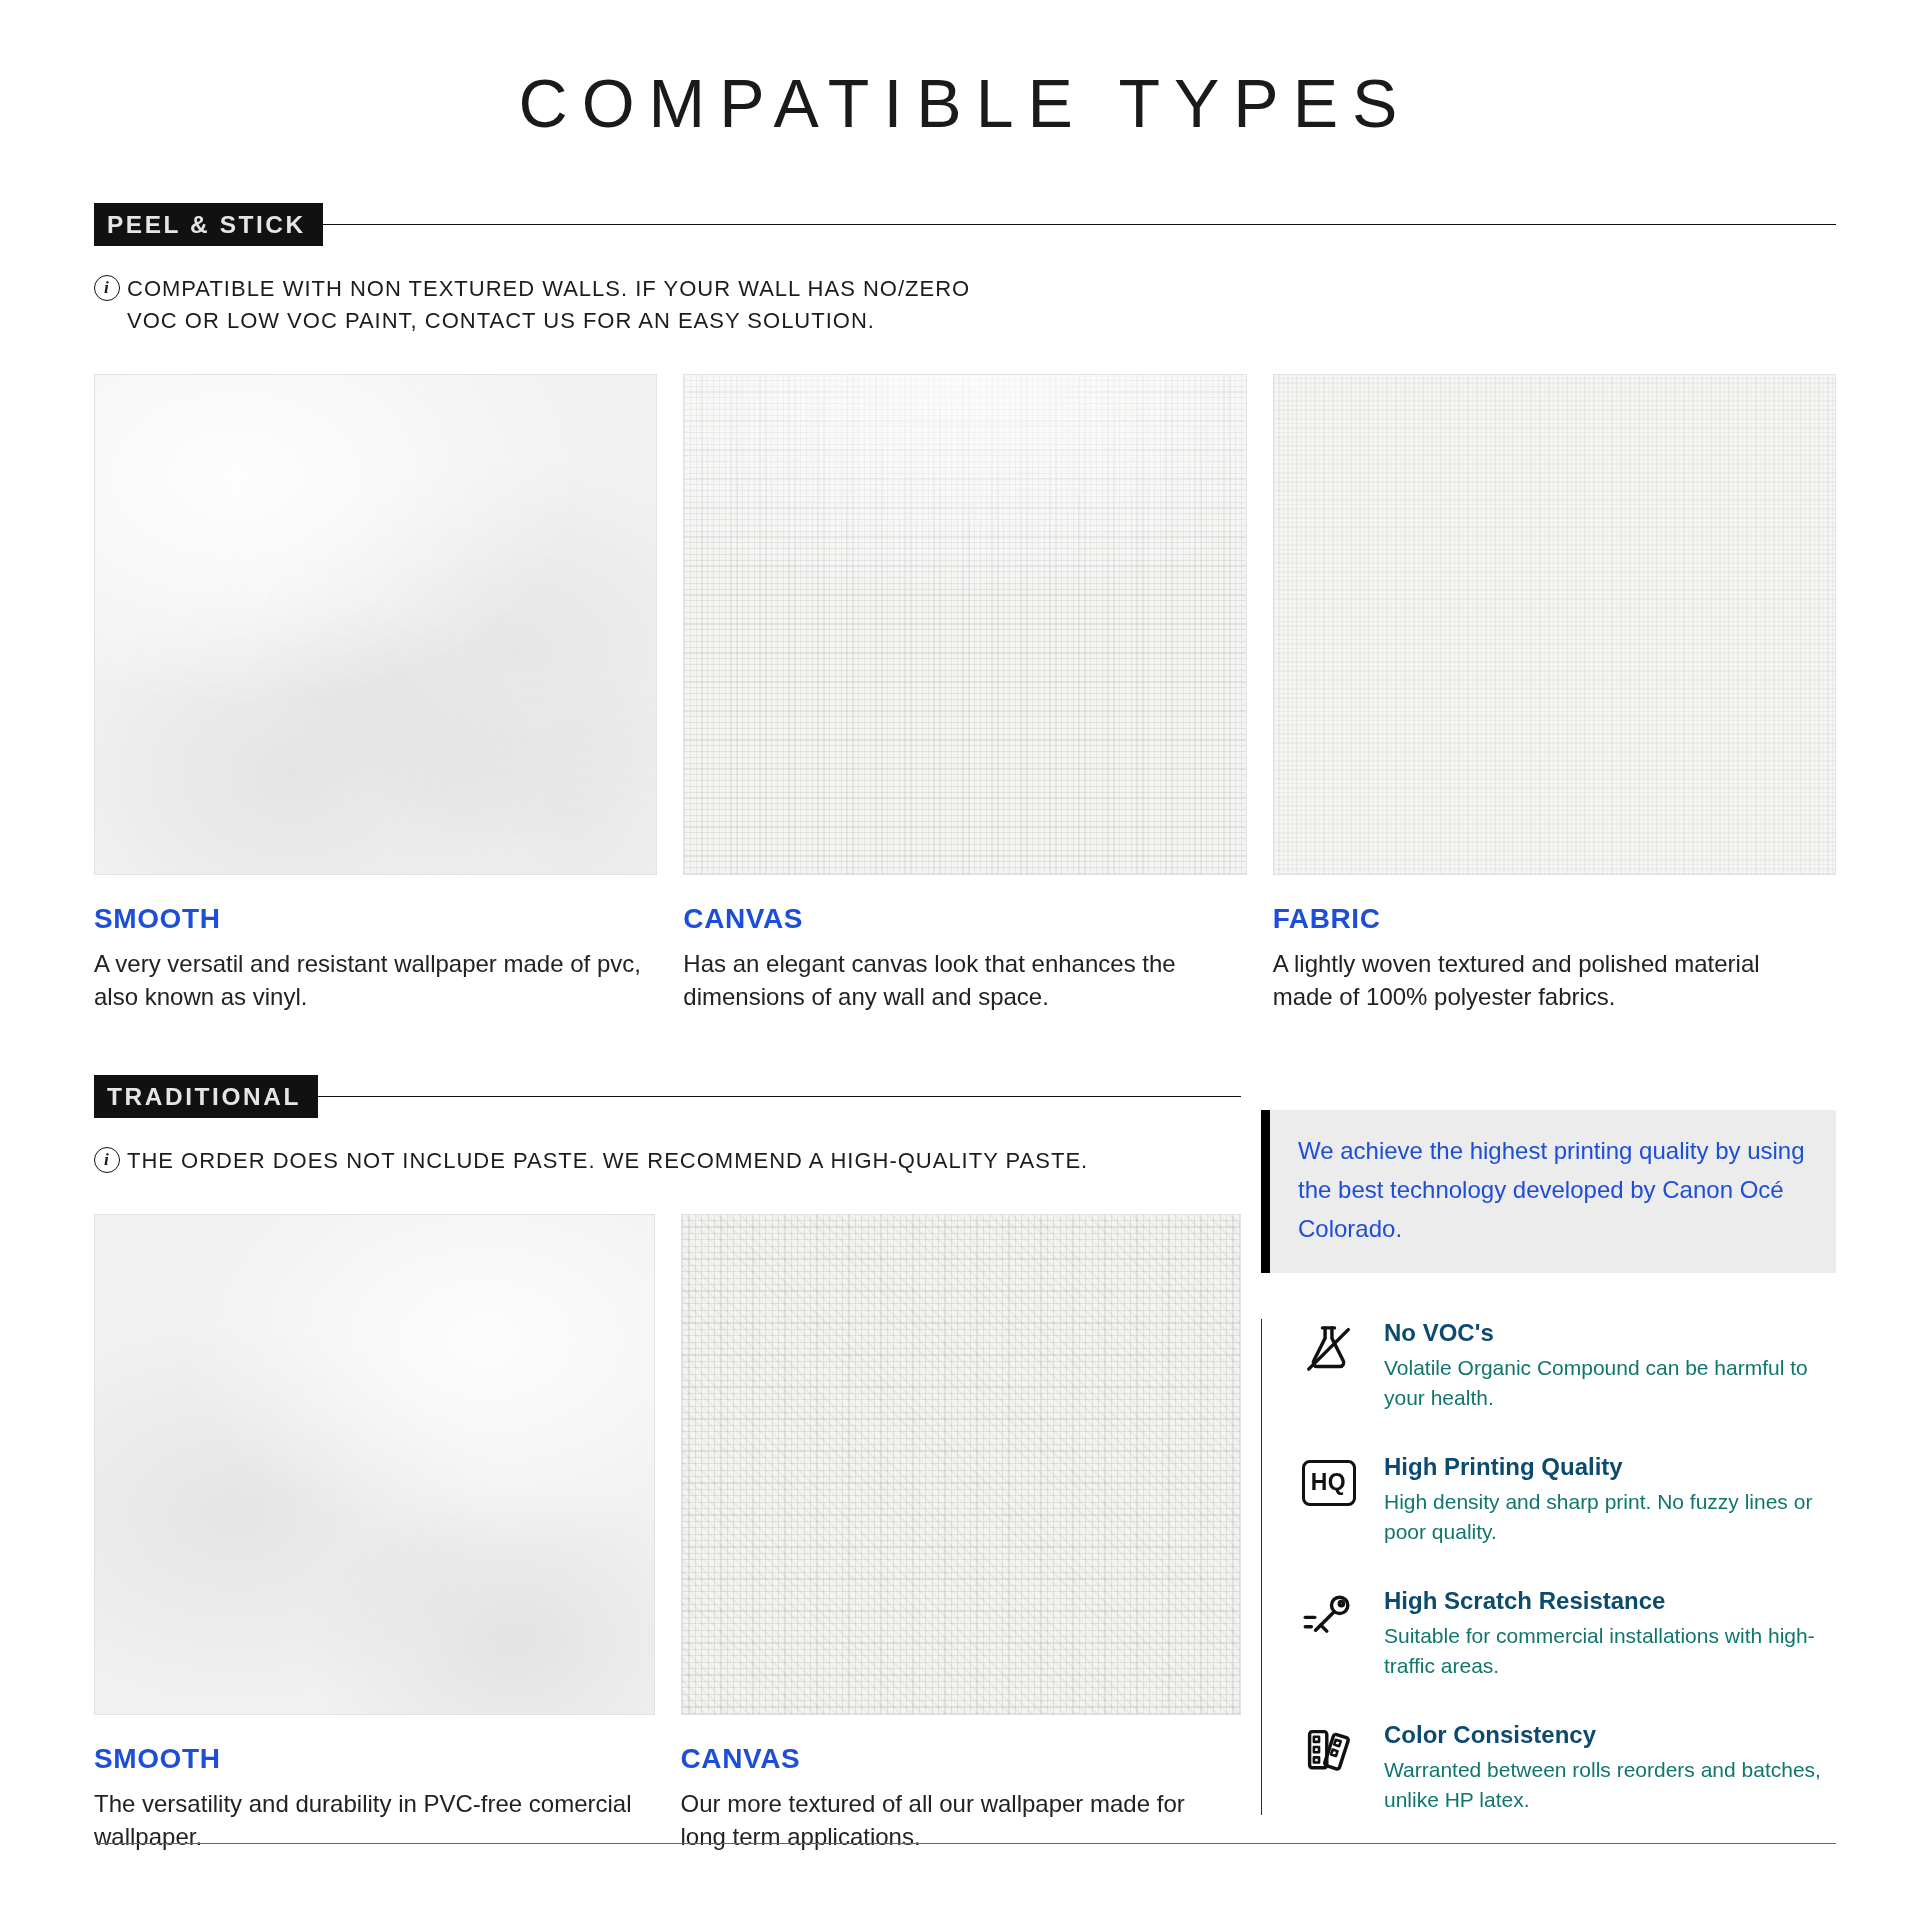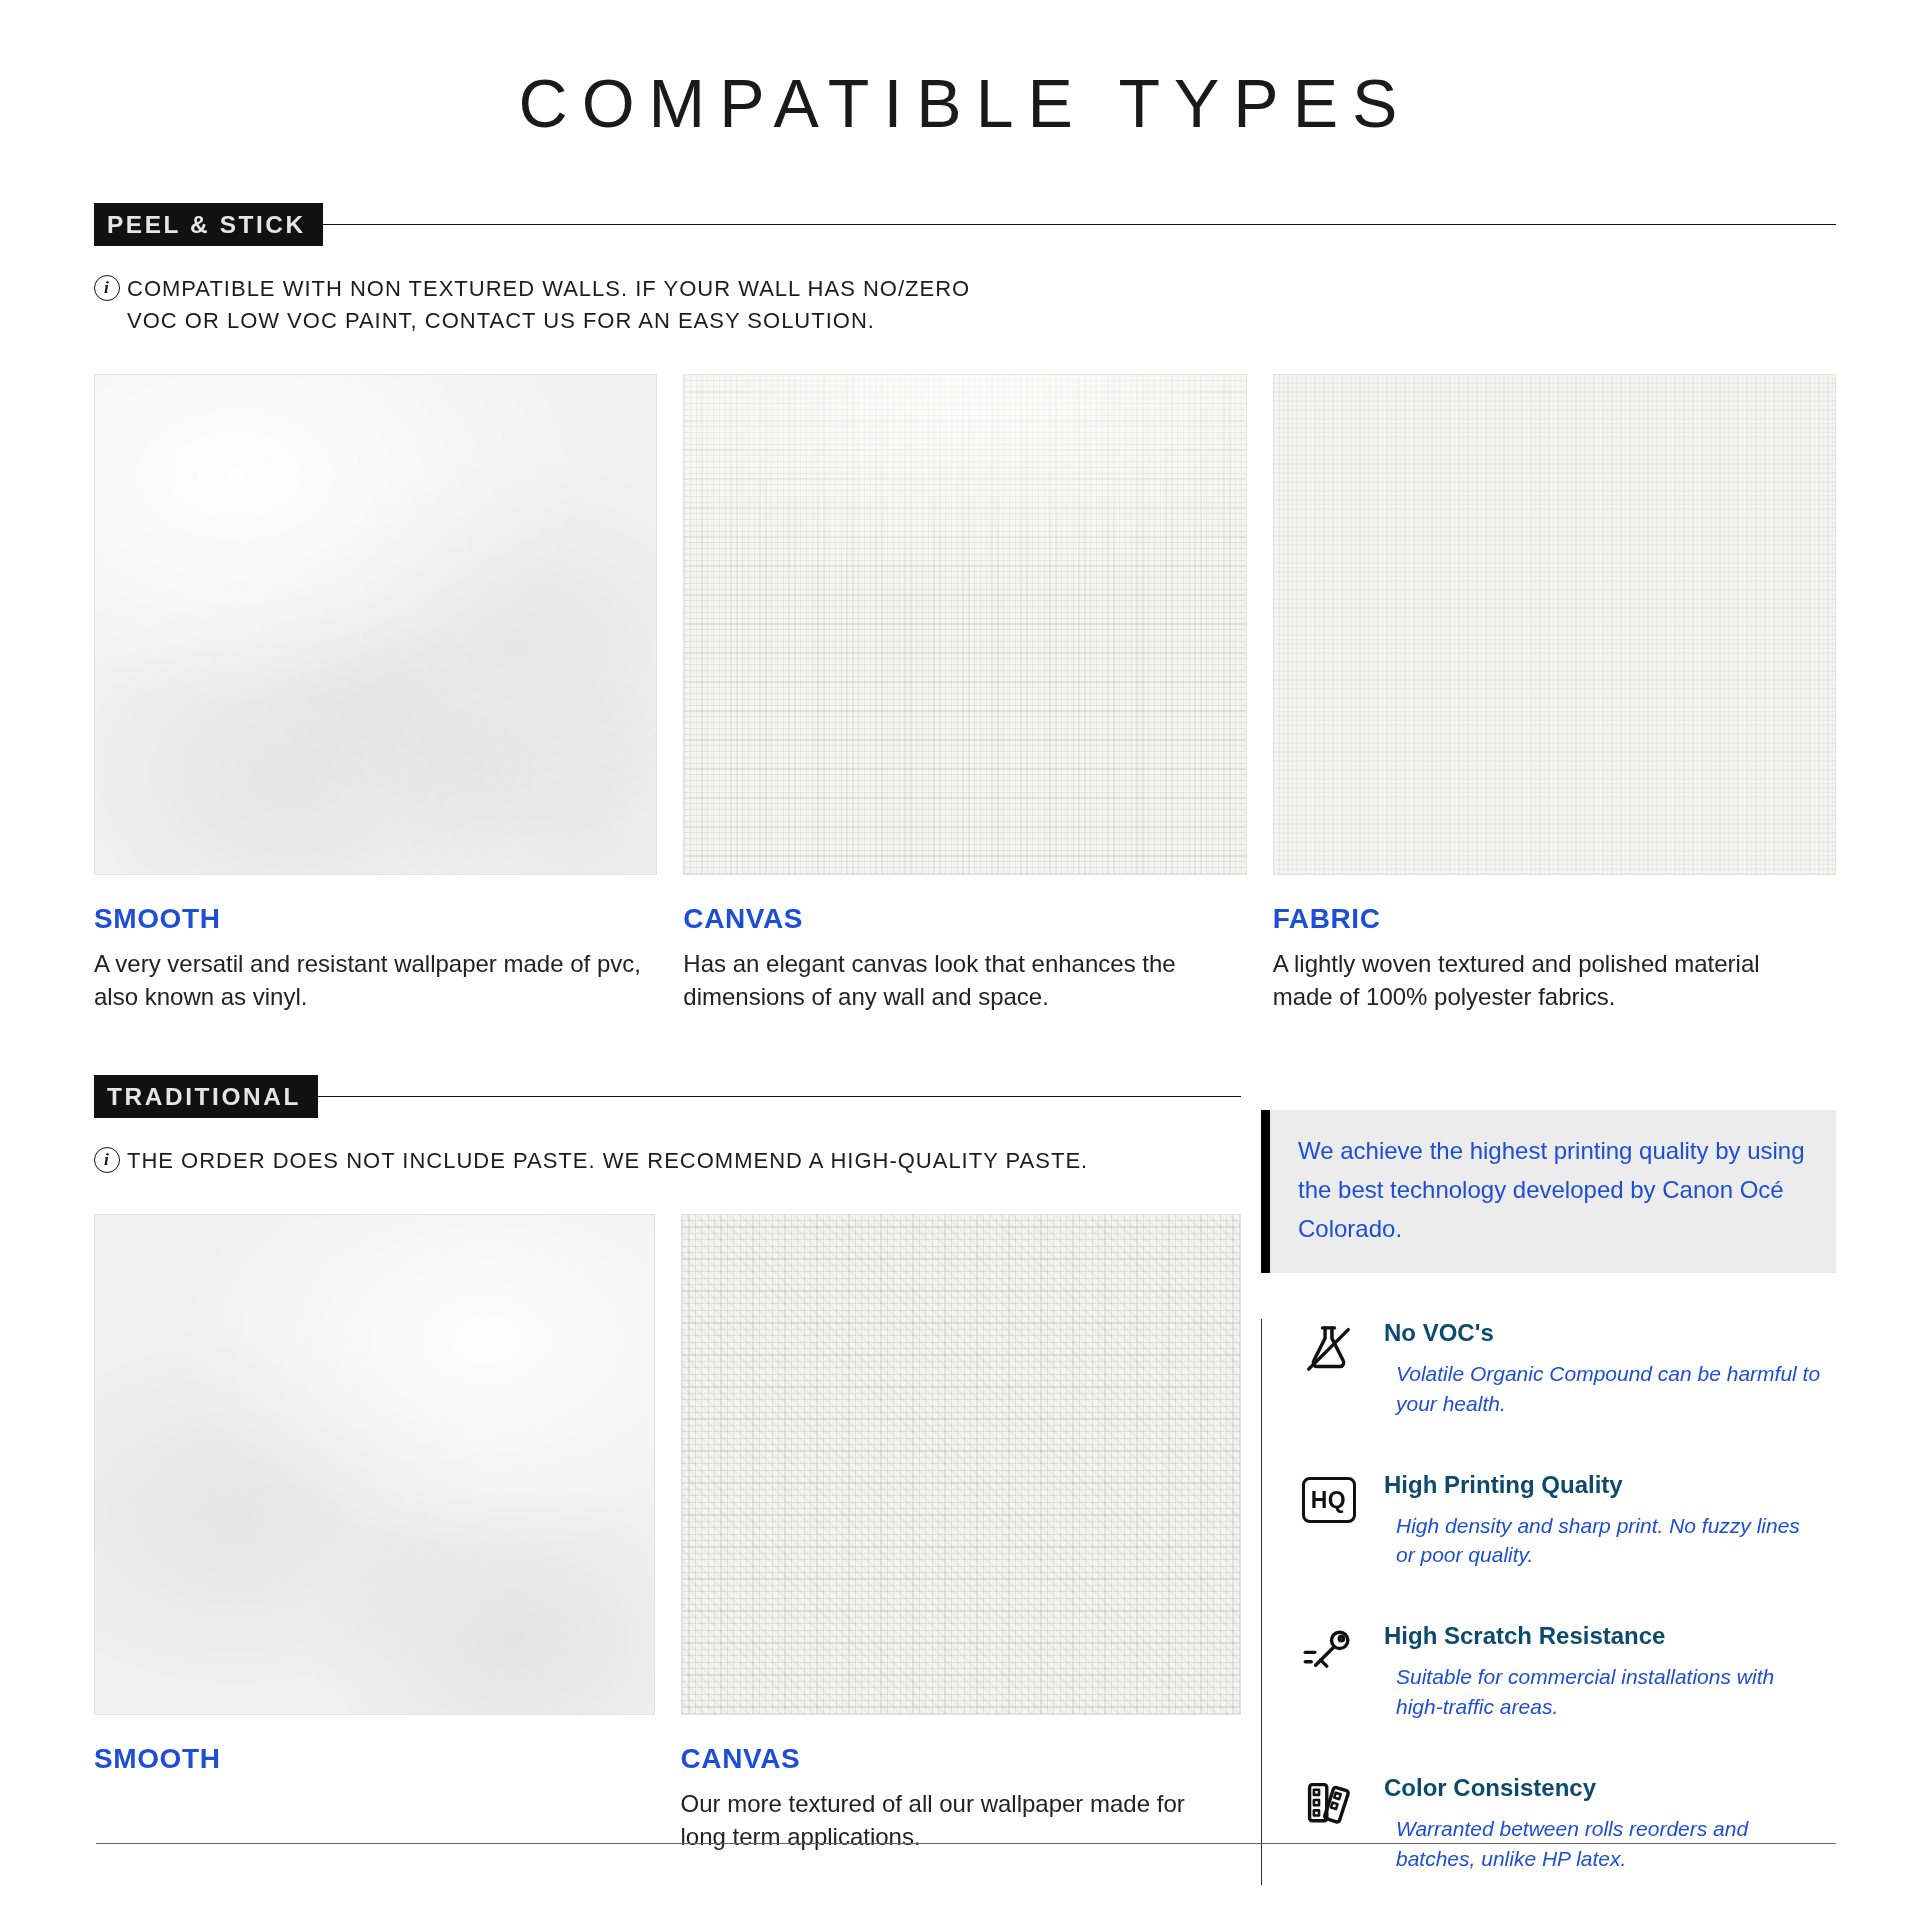--- a/index.html
+++ b/index.html
@@ -147,21 +147,21 @@
     width:54px;height:46px;
     border:3.9px solid #111;border-radius:7.7px;
     display:flex;align-items:center;justify-content:center;
     font-size:23px;font-weight:800;letter-spacing:0.6px;
   }
   .feature-title{
     font-size:24px;font-weight:700;color:#0c4a6e;
     margin:0 0 6.4px 0;
   }
   .feature-desc{
-    font-size:21px;line-height:1.42;color:#1d4ed8;margin:12px;font-style:italic;
+    font-size:21px;line-height:1.42;color:#0f766e;margin:0;
   }
 
   .footer-rule{
     position:absolute;left:96px;right:90px;bottom:82px;
     border-top:1.3px solid #666;
   }
 </style>
 </head>
 <body>
 
@@ -210,20 +210,21 @@
 
       <p class="note">
         <span class="info-icon">i</span>
         <span>THE ORDER DOES NOT INCLUDE PASTE. WE RECOMMEND A HIGH-QUALITY PASTE.</span>
       </p>
 
       <div class="cards-2">
         <div class="card">
           <div class="swatch tex-smooth2"></div>
           <h3 class="card-title">SMOOTH</h3>
+          <p class="card-desc">The versatility and durability in PVC-free comercial wallpaper.</p>
         </div>
         <div class="card">
           <div class="swatch tex-canvas-rough"></div>
           <h3 class="card-title">CANVAS</h3>
           <p class="card-desc">Our more textured of all our wallpaper made for long term applications.</p>
         </div>
       </div>
     </div>
 
     <aside class="bottom-right">

